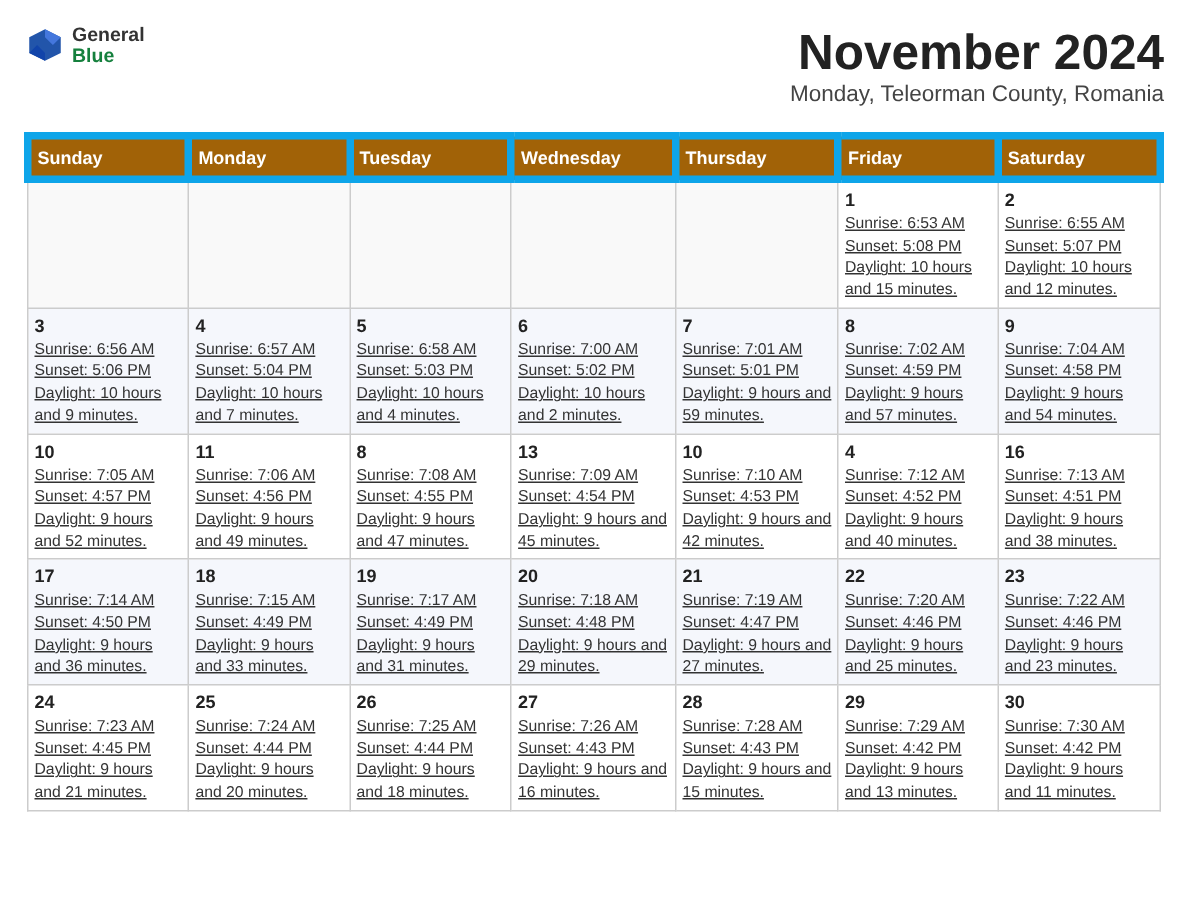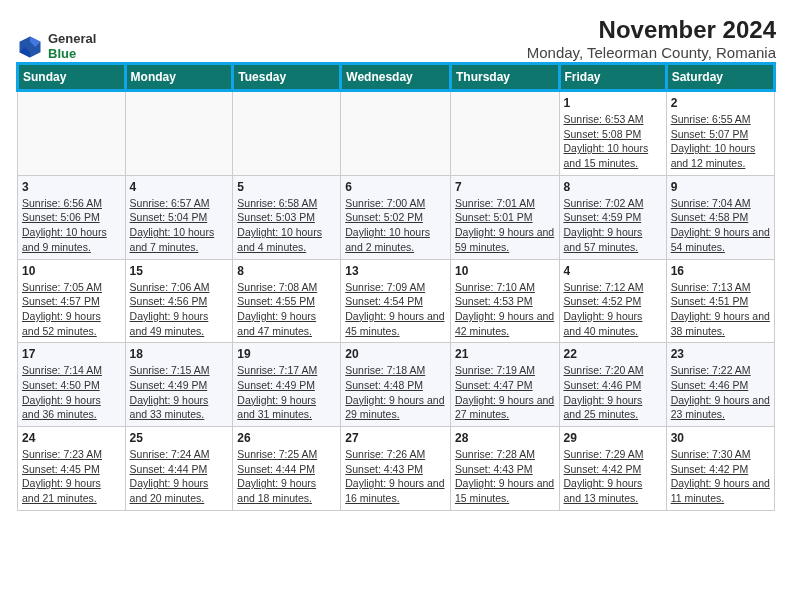--- a/index.html
+++ b/index.html
@@ -5,23 +5,23 @@
     * { box-sizing: border-box; margin: 0; padding: 0; }
     body {
       font-family: Arial, sans-serif;
       background: #fff;
       width: 792px;
       min-height: 612px;
       padding: 16px;
     }
     .header {
       display: flex;
-      align-items: flex-end;
+      align-items: flex-start;
       justify-content: space-between;
-      margin-bottom: 1px;
+      margin-bottom: 17px;
     }
     .logo {
       display: flex;
       align-items: center;
       gap: 4px;
     }
     .logo-text {
       display: flex;
       flex-direction: column;
       font-size: 13px;
@@ -31,42 +31,42 @@
     .logo-text .general { color: #333; }
     .logo-text .blue { color: #15803d; }
     .logo-shape {
       width: 28px;
       height: 28px;
     }
     .title-block {
       text-align: right;
     }
     .title-block h1 {
-      font-size: 24px;
+      font-size: 33px;
       font-weight: bold;
       color: #222;
     }
     .title-block h2 {
       font-size: 15px;
       font-weight: normal;
       color: #444;
     }
     .calendar {
       width: 100%;
       border-collapse: collapse;
       font-size: 11px;
     }
     .calendar thead tr th {
-      background: #0f766e;
+      background: #a16207;
       color: #fff;
       padding: 5px 4px;
       font-size: 12px;
       font-weight: bold;
       text-align: left;
-      border: 3px solid #0ea5e9;
+      border: 5px solid #0ea5e9;
     }
     .calendar tbody tr td {
       vertical-align: top;
       border: 1px solid #ccc;
       padding: 4px;
       width: 113px;
       min-height: 80px;
       background: #fff;
     }
     .calendar tbody tr td.empty {
@@ -169,21 +169,21 @@
           <div class="day-num">9</div>
           <div class="day-info">Sunrise: 7:04 AM<br>Sunset: 4:58 PM<br>Daylight: 9 hours and 54 minutes.</div>
         </td>
       </tr>
       <tr>
         <td>
           <div class="day-num">10</div>
           <div class="day-info">Sunrise: 7:05 AM<br>Sunset: 4:57 PM<br>Daylight: 9 hours and 52 minutes.</div>
         </td>
         <td>
-          <div class="day-num">15</div>
+          <div class="day-num">11</div>
           <div class="day-info">Sunrise: 7:06 AM<br>Sunset: 4:56 PM<br>Daylight: 9 hours and 49 minutes.</div>
         </td>
         <td>
           <div class="day-num">8</div>
           <div class="day-info">Sunrise: 7:08 AM<br>Sunset: 4:55 PM<br>Daylight: 9 hours and 47 minutes.</div>
         </td>
         <td>
           <div class="day-num">13</div>
           <div class="day-info">Sunrise: 7:09 AM<br>Sunset: 4:54 PM<br>Daylight: 9 hours and 45 minutes.</div>
         </td>

